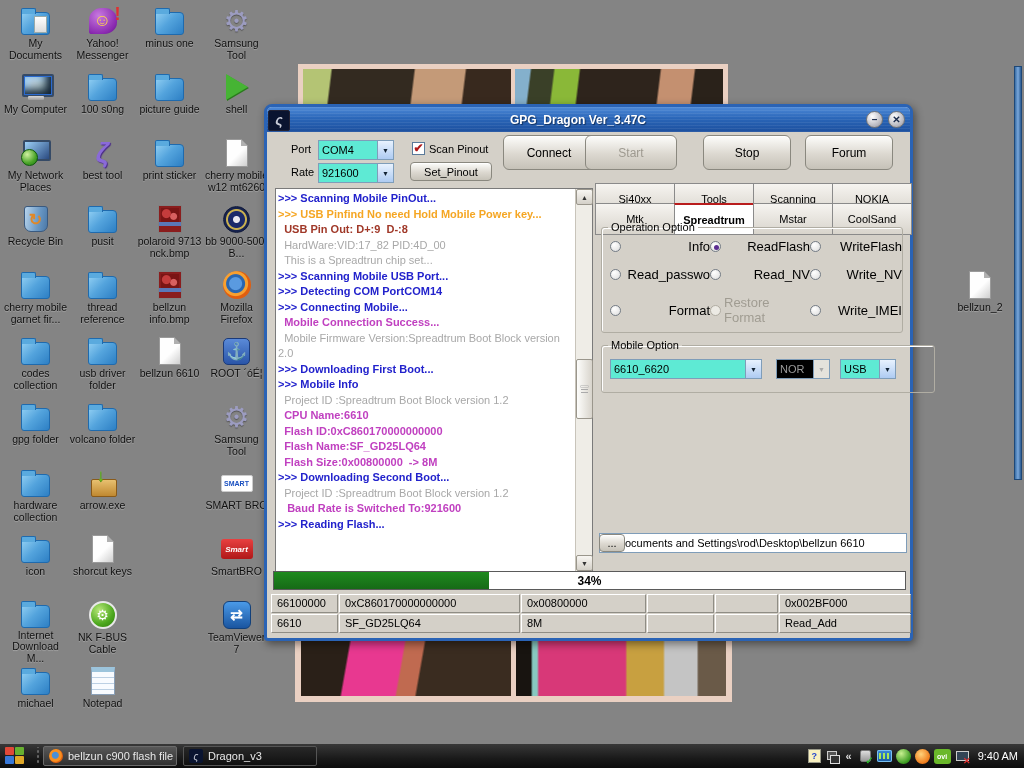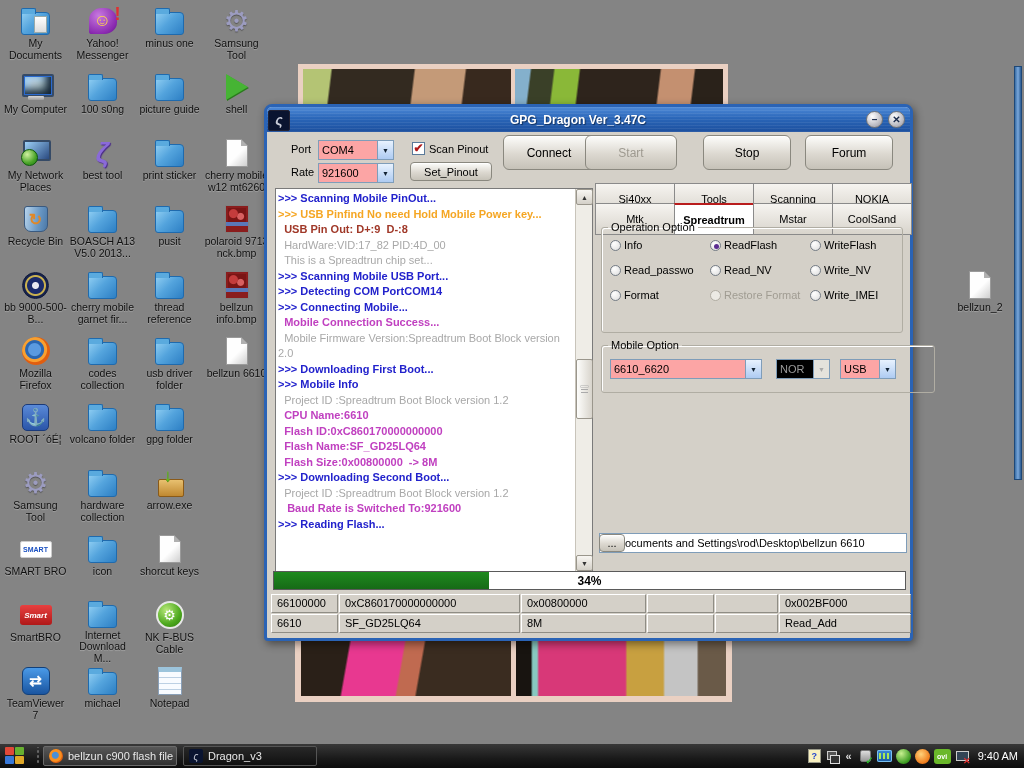--- a/index.html
+++ b/index.html
@@ -101,21 +101,21 @@
   #win-logo { width:22px; height:21px; margin:1px 0 0 1px; background:#0a1430; border:1px solid #223; border-radius:2px;
     color:#c8ccd8; font-size:14px; font-style:italic; font-weight:bold; display:flex; align-items:center; justify-content:center; }
   #win-title { flex:1; text-align:center; color:#fff; font-weight:bold; font-size:12px; text-shadow:1px 1px 1px #10305e; }
   .cap-btn { width:17px; height:17px; border-radius:50%; margin-right:5px;
     background:radial-gradient(circle at 35% 30%, #ffffff, #b4b4bc 70%, #8a8a92); border:1px solid #777;
     color:#1a2a4a; font-size:10px; font-weight:bold; display:flex; align-items:center; justify-content:center; cursor:pointer; }
   #client { position:absolute; left:3px; top:26px; right:3px; bottom:3px; background:#d4d0c8; }
 
   
   .ctl-label { position:absolute; font-size:11px; color:#000; }
-  .combo { position:absolute; height:20px; background:#fca5a5; border:1px solid #7f9db9; display:flex; align-items:center; }
+  .combo { position:absolute; height:20px; background:#5eead4; border:1px solid #7f9db9; display:flex; align-items:center; }
   .combo .val { flex:1; font-size:11px; padding-left:3px; color:#000; overflow:hidden; white-space:nowrap; }
   .combo .arrow { width:16px; height:100%; background:linear-gradient(#e8f2fe,#aecbf2); border-left:1px solid #7f9db9;
     display:flex; align-items:center; justify-content:center; font-size:7px; color:#123; }
   .combo.disabled { background:#000000; }
   .combo.disabled .val { color:#9a9a9a; }
   .combo.disabled .arrow { background:#e4e2dc; color:#aaa; }
   #scan-chk { position:absolute; left:142px; top:9px; display:flex; align-items:center; gap:4px; cursor:pointer; }
   #scan-chk .box { width:13px; height:13px; background:#fff; border:1px solid #5a7a9a; color:#b01818; font-size:12px;
     font-weight:bold; line-height:11px; text-align:center; }
   #scan-chk .lbl { font-size:11px; }
@@ -144,21 +144,21 @@
     box-shadow:0 0 0 .5px #aaa, 0 3px 0 0 #aaa, 0 6px 0 0 #aaa; }
 
   
   .tabrow { position:absolute; left:325px; width:316px; display:flex; }
   .tab { flex:1; height:32px; background:linear-gradient(#f6f4f0,#d8d4cc); border:1px solid #8a8a8a; margin-right:-1px;
     font-size:11px; display:flex; align-items:center; justify-content:center; cursor:pointer; }
   .tab.active { background:#fff; border-top:2px solid #b91c1c; font-weight:bold; }
   fieldset.grp { position:absolute; border:1px solid #b0ada3; border-radius:3px; box-shadow:inset 1px 1px 0 #fff; }
   fieldset.grp legend { font-size:11px; margin-left:6px; padding:0 3px; color:#000; }
   #op-grid { display:grid; grid-template-columns:100px 100px 1fr; row-gap:13px; padding:6px 0 0 8px; }
-  .radio { display:flex; align-items:center; gap:3px; font-size:11px; cursor:pointer; }
+  .radio { display:flex; align-items:center; gap:3px; font-size:13px; cursor:pointer;justify-content:space-between; }
   .radio .dot { width:11px; height:11px; border-radius:50%; background:radial-gradient(circle at 35% 30%,#fff,#dcdcdc);
     border:1px solid #747c86; position:relative; flex:none; }
   .radio.on .dot::after { content:""; position:absolute; left:3px; top:3px; width:5px; height:5px; border-radius:50%; background:#5b2d91; }
   .radio.disabled { color:#a09c92; }
   .radio.disabled .dot { background:#eceae4; border-color:#b0aca2; }
 
   
   #path-row { position:absolute; left:329px; top:400px; width:308px; display:flex; gap:8px; align-items:center; }
   #path-input { flex:1; height:20px; background:#fff; border:1px solid #7f9db9; font-size:11px; line-height:18px;
     padding-left:3px; white-space:nowrap; overflow:hidden; }
@@ -311,26 +311,20 @@
       <div class="di-label">cherry mobile w12 mt6260</div>
     </div>
 
     <div class="di-cell">
       <div class="di-iconbox">
         <span class="gl recycle">↻</span>
       </div>
       <div class="di-label">Recycle Bin</div>
     </div>
 
-    <div class="di-cell">
-      <div class="di-iconbox">
-        <span class="gl folder"></span>
-      </div>
-      <div class="di-label">BOASCH A13 V5.0 2013...</div>
-    </div>
 
     <div class="di-cell">
       <div class="di-iconbox">
         <span class="gl folder"></span>
       </div>
       <div class="di-label">pusit</div>
     </div>
 
     <div class="di-cell">
       <div class="di-iconbox">
@@ -399,28 +393,28 @@
       <div class="di-iconbox">
         <span class="gl anchor">⚓</span>
       </div>
       <div class="di-label">ROOT ´óÉ¦</div>
     </div>
 
     <div class="di-cell">
       <div class="di-iconbox">
         <span class="gl folder"></span>
       </div>
+      <div class="di-label">gpg folder</div>
+    </div>
+
+    <div class="di-cell">
+      <div class="di-iconbox">
+        <span class="gl folder"></span>
+      </div>
       <div class="di-label">volcano folder</div>
-    </div>
-
-    <div class="di-cell">
-      <div class="di-iconbox">
-        <span class="gl folder"></span>
-      </div>
-      <div class="di-label">gpg folder</div>
     </div>
 
     <div class="di-cell">
       <div class="di-iconbox"></div>
       <div class="di-label"></div>
     </div>
 
     <div class="di-cell">
       <div class="di-iconbox">
         <span class="gl gear">⚙</span>

